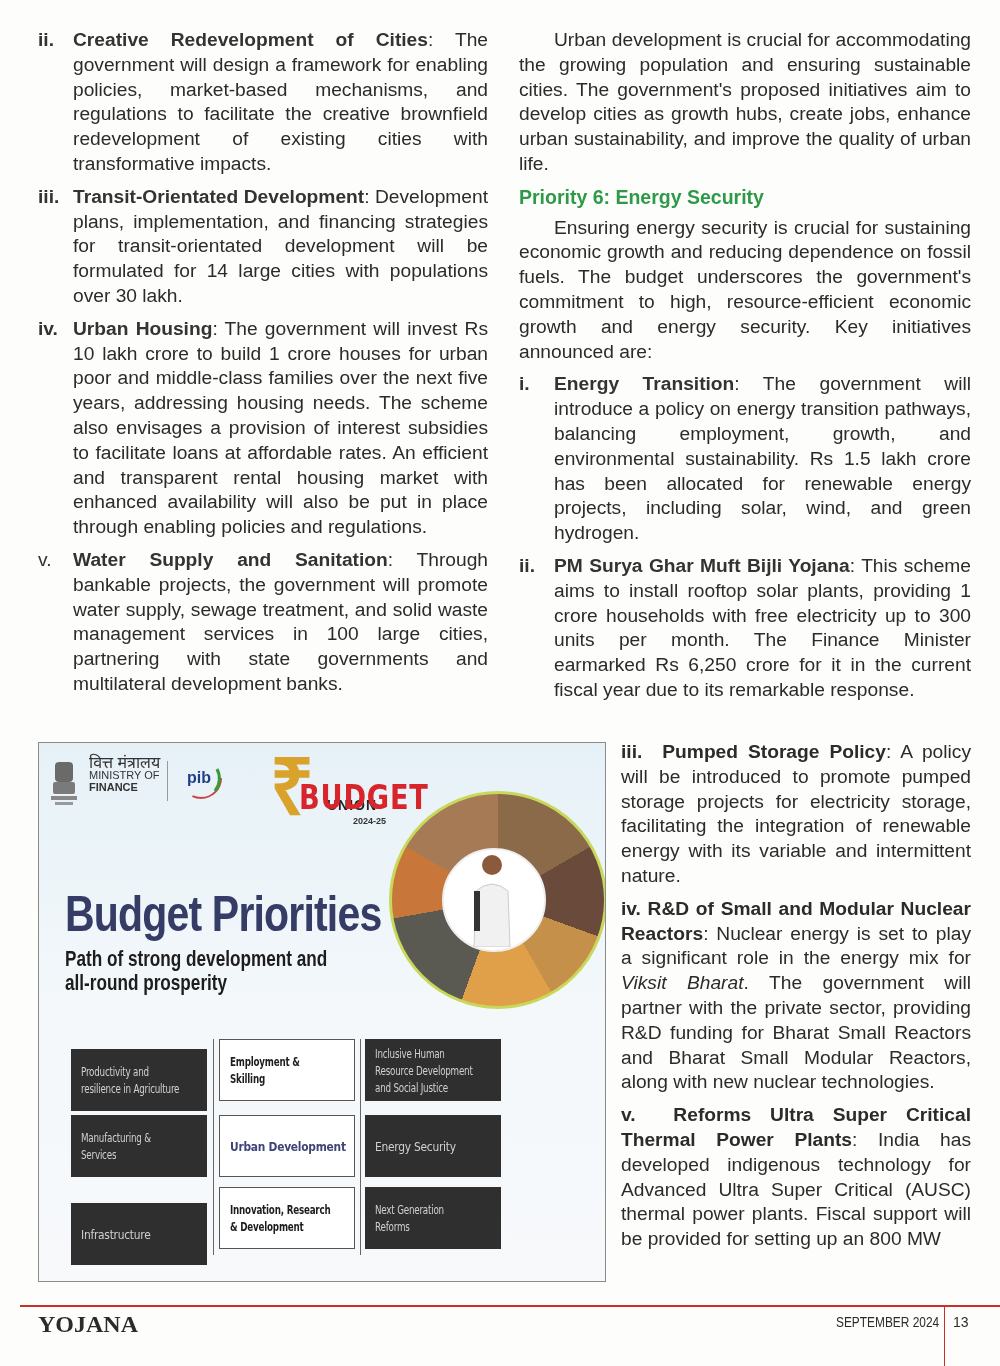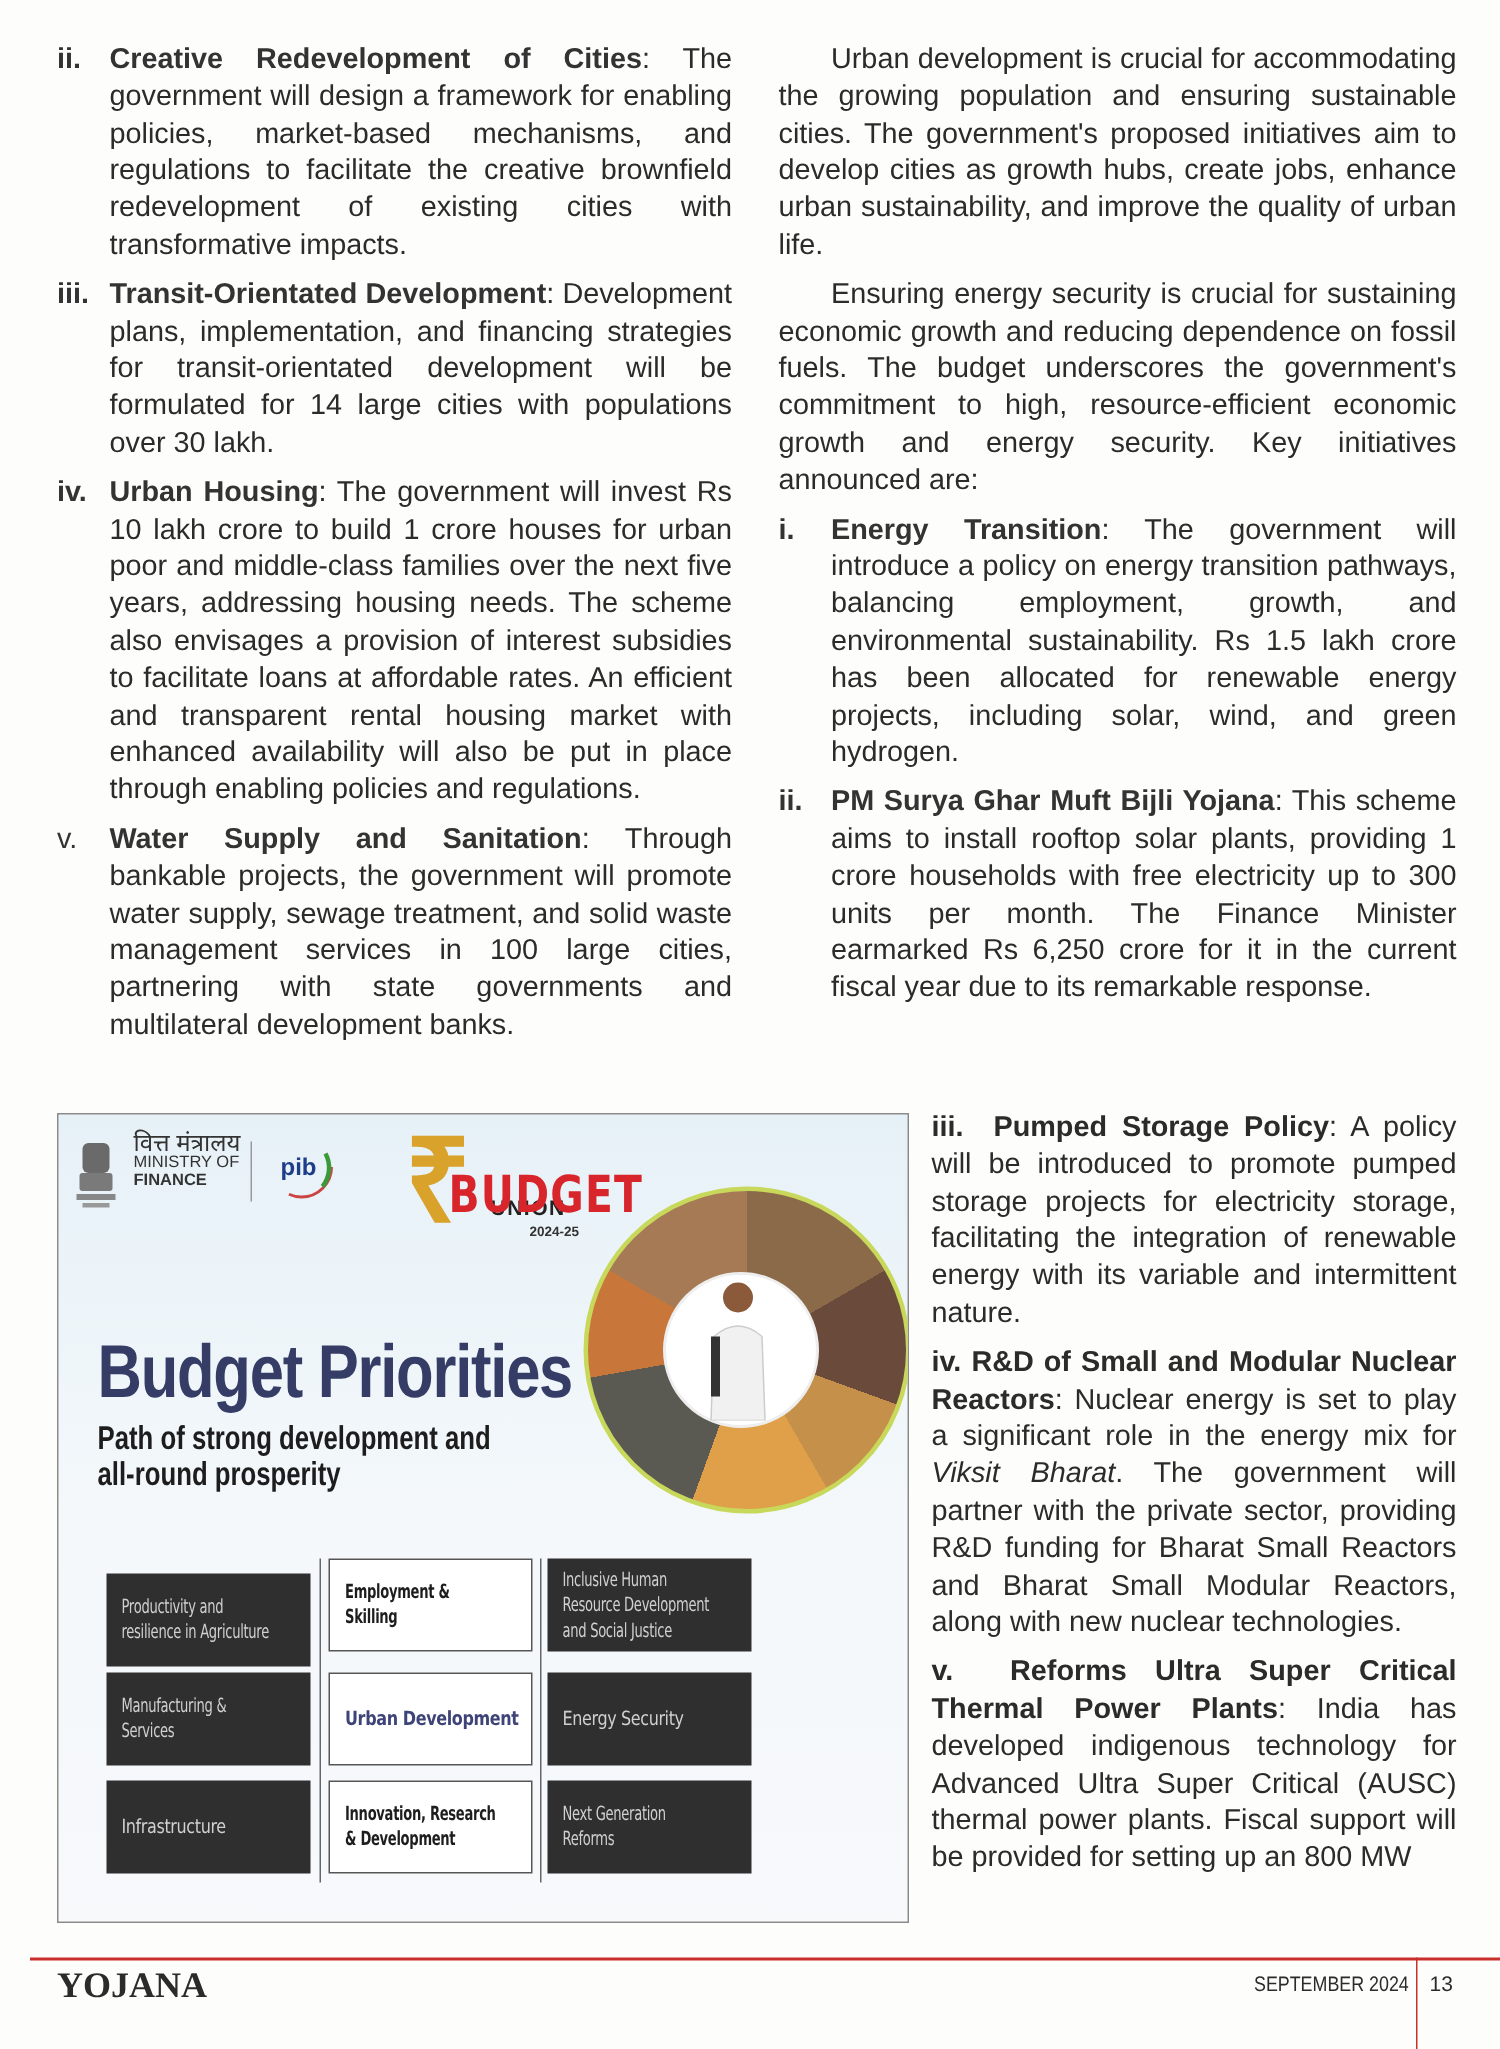--- a/index.html
+++ b/index.html
@@ -83,20 +83,21 @@
     <div class="body"><b>Urban Housing</b><span>: The government will invest Rs 10 lakh crore to build 1 crore houses for urban poor and middle-class families over the next five years, addressing housing needs. The scheme also envisages a provision of interest subsidies to facilitate loans at affordable rates. An efficient and transparent rental housing market with enhanced availability will also be put in place through enabling policies and regulations.</span></div>
   </div>
   <div class="item">
     <span class="num" style="font-weight:normal">v.</span>
     <div class="body"><b>Water Supply and Sanitation</b><span>: Through bankable projects, the government will promote water supply, sewage treatment, and solid waste management services in 100 large cities, partnering with state governments and multilateral development banks.</span></div>
   </div>
 </div>
 
 <div id="right-top" class="col">
   <p class="para">Urban development is crucial for accommodating the growing population and ensuring sustainable cities. The government's proposed initiatives aim to develop cities as growth hubs, create jobs, enhance urban sustainability, and improve the quality of urban life.</p>
+  <div class="heading-green">Priority 6: Energy Security</div>
   <p class="para">Ensuring energy security is crucial for sustaining economic growth and reducing dependence on fossil fuels. The budget underscores the government's commitment to high, resource-efficient economic growth and energy security. Key initiatives announced are:</p>
   <div class="item">
     <span class="num">i.</span>
     <div class="body"><b>Energy Transition</b><span>: The government will introduce a policy on energy transition pathways, balancing employment, growth, and environmental sustainability. Rs 1.5 lakh crore has been allocated for renewable energy projects, including solar, wind, and green hydrogen.</span></div>
   </div>
   <div class="item">
     <span class="num">ii.</span>
     <div class="body"><b>PM Surya Ghar Muft Bijli Yojana</b><span>: This scheme aims to install rooftop solar plants, providing 1 crore households with free electricity up to 300 units per month. The Finance Minister earmarked Rs 6,250 crore for it in the current fiscal year due to its remarkable response.</span></div>
   </div>
 </div>
@@ -180,21 +181,21 @@
           <span style="display:block">Services</span>
         </span>
       </div>
     <div class="tile light accent" style="left:148px;top:76px">
         <span>Urban Development</span>
       </div>
     <div class="tile dark" style="left:294px;top:76px">
         <span>Energy Security</span>
       </div>
 
-    <div class="tile dark" style="left:0;top:148px">
+    <div class="tile dark" style="left:0;top:164px">
         <span>Infrastructure</span>
       </div>
     <div class="tile light" style="left:148px;top:148px">
         <span>
           <span style="display:block">Innovation, Research</span>
           <span style="display:block">&amp; Development</span>
         </span>
       </div>
     <div class="tile dark" style="left:294px;top:148px">
         <span>

